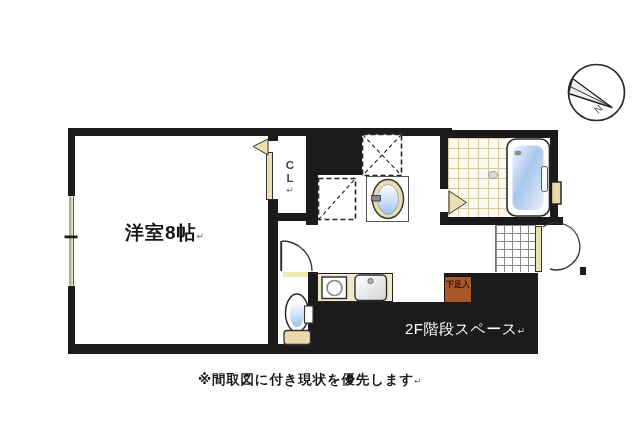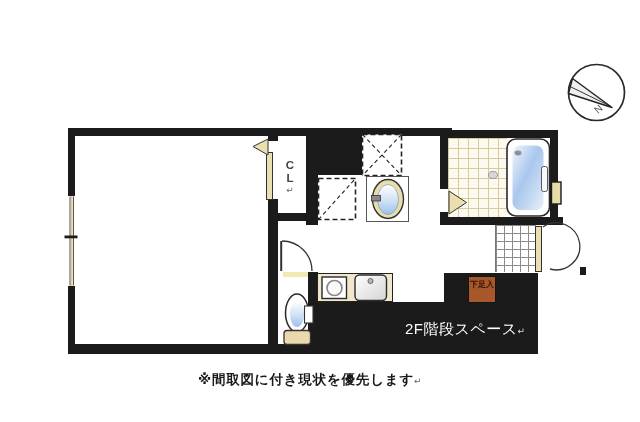--- a/index.html
+++ b/index.html
@@ -22,21 +22,21 @@
     background-color:#fcf9ee;
     background-image:
       repeating-linear-gradient(to right, var(--tile_line,#d6caa0) 0, var(--tile_line,#d6caa0) 1px, transparent 1px, transparent 10px),
       repeating-linear-gradient(to bottom, var(--tile_line,#d6caa0) 0, var(--tile_line,#d6caa0) 1px, transparent 1px, transparent 10px);
   }
   .counter {
     position:absolute; left:317px; top:273px; width:76px; height:29px;
     background:var(--counter_cream,#f1e8cc); border:1.5px solid #222; box-sizing:border-box;
   }
   .shoe-box {
-    position:absolute; left:468px; top:276px; width:28px; height:27px;
+    position:absolute; left:444px; top:276px; width:28px; height:27px;
     background:var(--shoe_brown,#a8572a); border:1.5px solid #151515; box-sizing:border-box;
     color:#2e1206; font-size:8px; line-height:9px; padding-top:3px; text-align:center;
     letter-spacing:0; font-weight:700;
   }
   .door-leaf {
     position:absolute; background:var(--door_beige,#e9dfb0); border:1px solid #333; box-sizing:border-box;
   }
   .threshold {
     position:absolute; left:283px; top:272px; width:25px; height:5px;
     background:var(--threshold_yellow,#eeeab0);
@@ -178,20 +178,23 @@
     <path d="M 543 227 A 23.5 23.5 0 1 1 550 269" fill="none" stroke="#333" stroke-width="1.3"></path>
 
     <g>
       <circle cx="596.5" cy="92.5" r="28" fill="#ffffff" stroke="#2b2b2b" stroke-width="1.7"></circle>
       <polygon points="572.5,78.5 612,107.5 568.5,93.5" fill="#efefef" stroke="#222" stroke-width="1.4" stroke-linejoin="round"></polygon>
       <line x1="571" y1="87" x2="611" y2="106.5" stroke="#222" stroke-width="0.9"></line>
       <text x="598" y="114" font-size="10" fill="#555" transform="rotate(-42 598 114)">N</text>
     </g>
   </svg>
 
+  <div class="room-label">
+    <span>洋室8帖</span><span class="ret">↵</span>
+  </div>
 
   <div class="cl-label">
     <span>CL</span><span class="ret">↵</span>
   </div>
 
   <div class="stairs-label">
     <span>2F階段スペース</span><span class="ret">↵</span>
   </div>
 
   <div class="caption">

